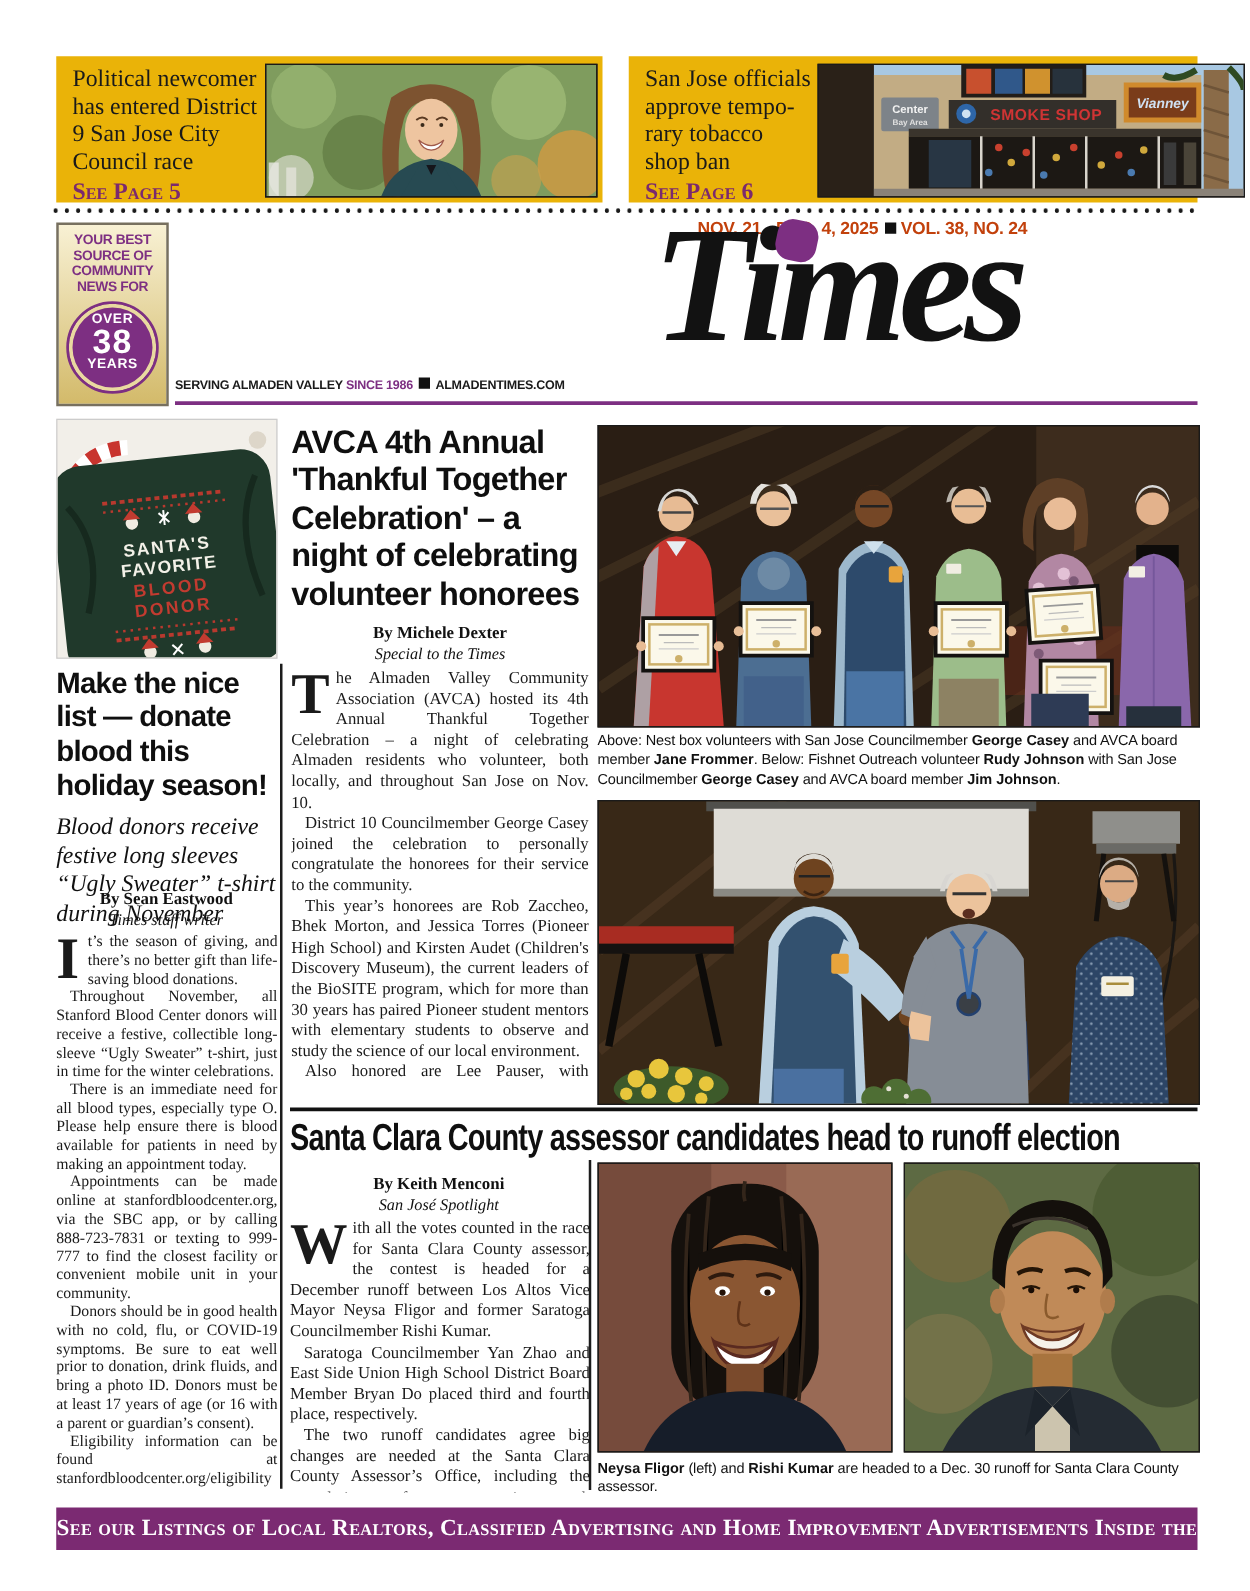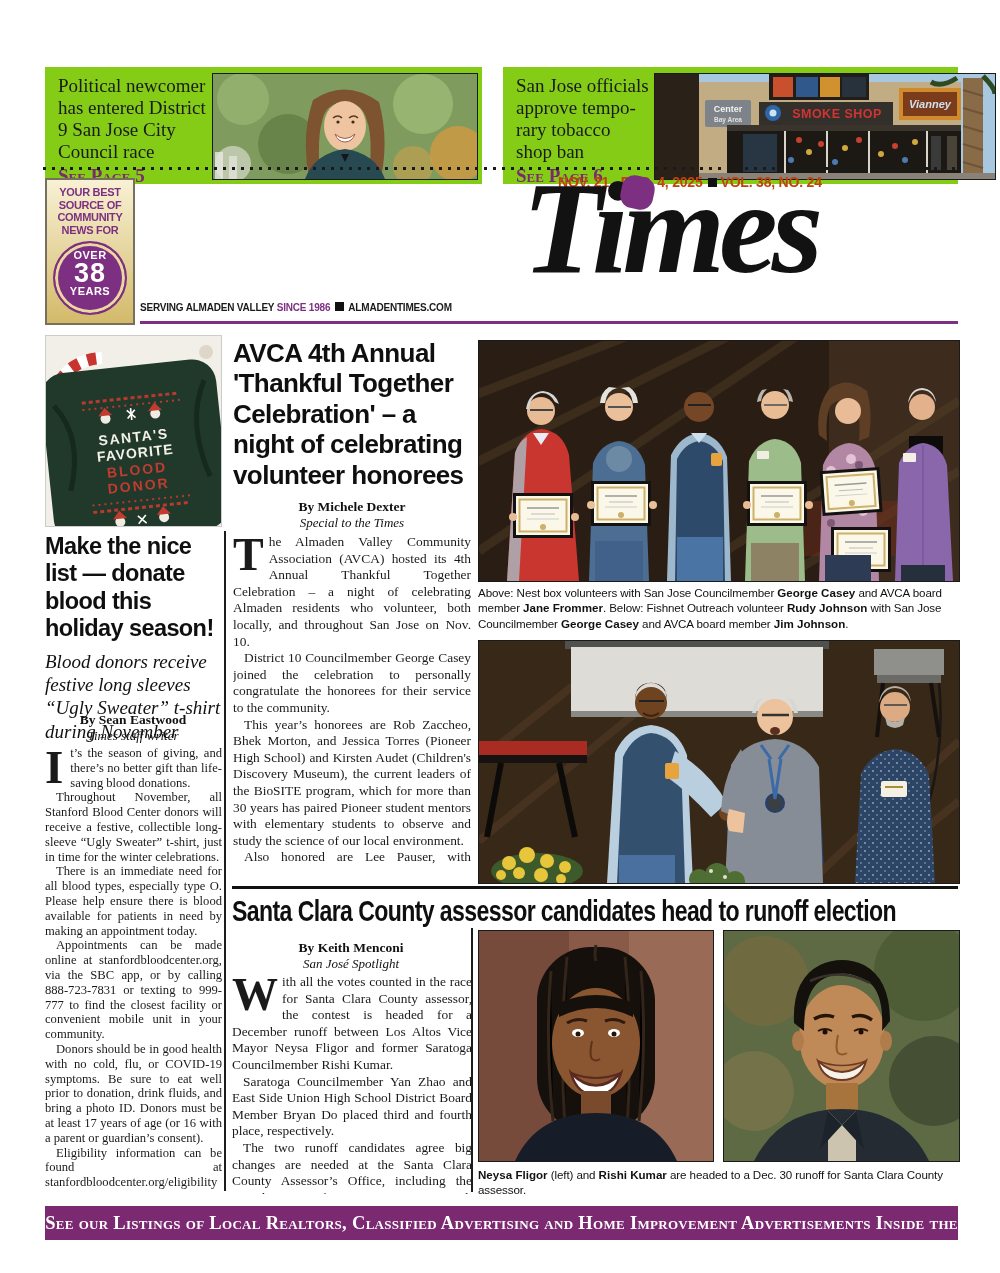--- a/index.html
+++ b/index.html
@@ -1,20 +1,20 @@
 <!DOCTYPE html>
 <html><head>
 <meta charset="utf-8">
 <style>
   html,body{margin:0;padding:0;background:#888;}
   .page{position:relative;width:1000px;height:1273px;background:#fff;margin:0 auto;
         font-family:"Liberation Serif",serif;color:#111;overflow:hidden;}
   .abs{position:absolute;}
   
-  .teaser{background:#84cc16;margin-top:22px;}
+  .teaser{background:#eab308;}
   .teaser-text{font-size:19px;line-height:1.16;color:#1a1a1a;white-space:pre-line;}
   .see-page{font-variant:small-caps;font-weight:bold;color:#7b2a6e;font-size:19px;margin-top:2px;}
   .dotted-rule{background-image:radial-gradient(circle,#1a1a1a 1.7px,transparent 1.9px);
                background-size:9px 5px;background-repeat:repeat-x;height:5px;}
   
   .badge{background:linear-gradient(#f8f1d4,#d3ba6a);border:2px solid #77705f;text-align:center;}
   .badge-lines{font-family:"Liberation Sans",sans-serif;font-weight:bold;font-size:11px;line-height:1.15;
                color:#7d2f82;white-space:pre-line;letter-spacing:-0.3px;padding-top:6px;}
   .badge-circle{width:70px;height:70px;border-radius:50%;background:#7d2f82;border:2px solid #7d2f82;
                 box-shadow:inset 0 0 0 3px #e9d9a0;margin:4px auto 0;color:#ffffff;

